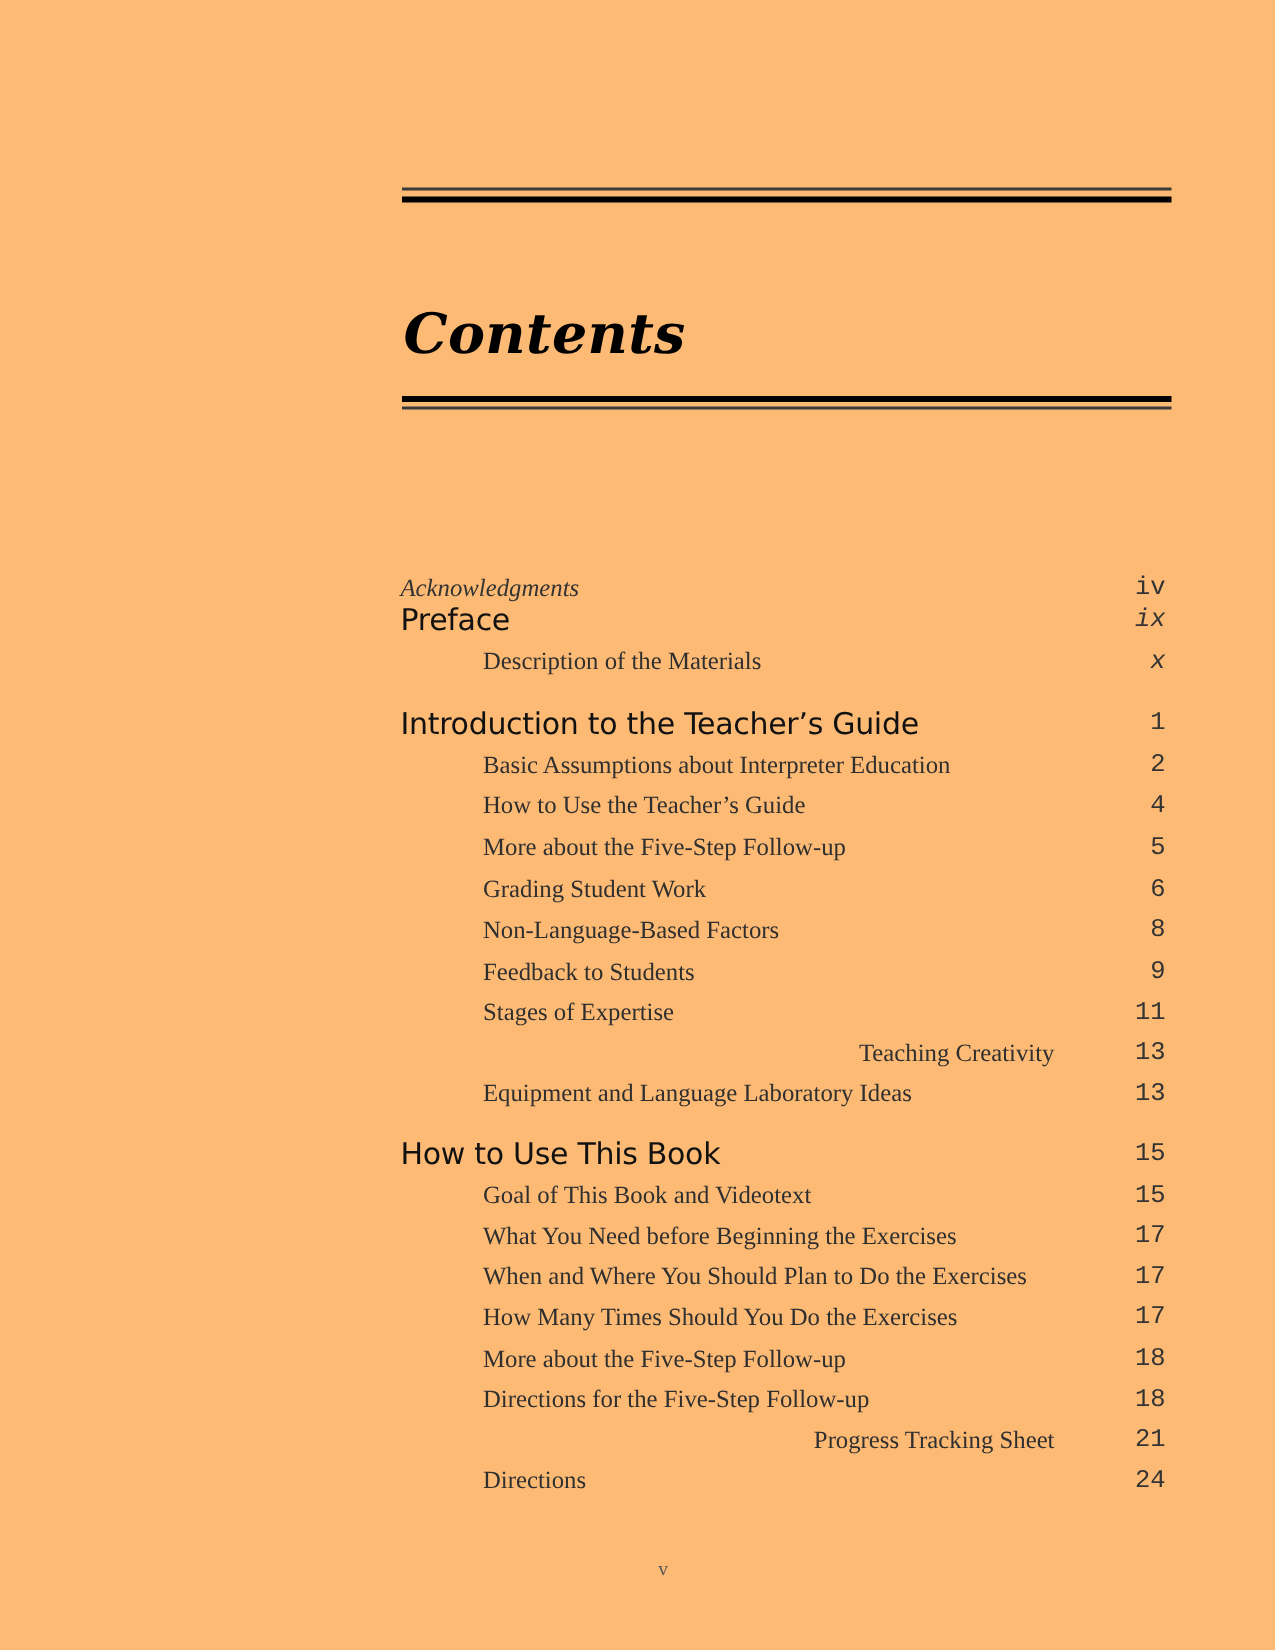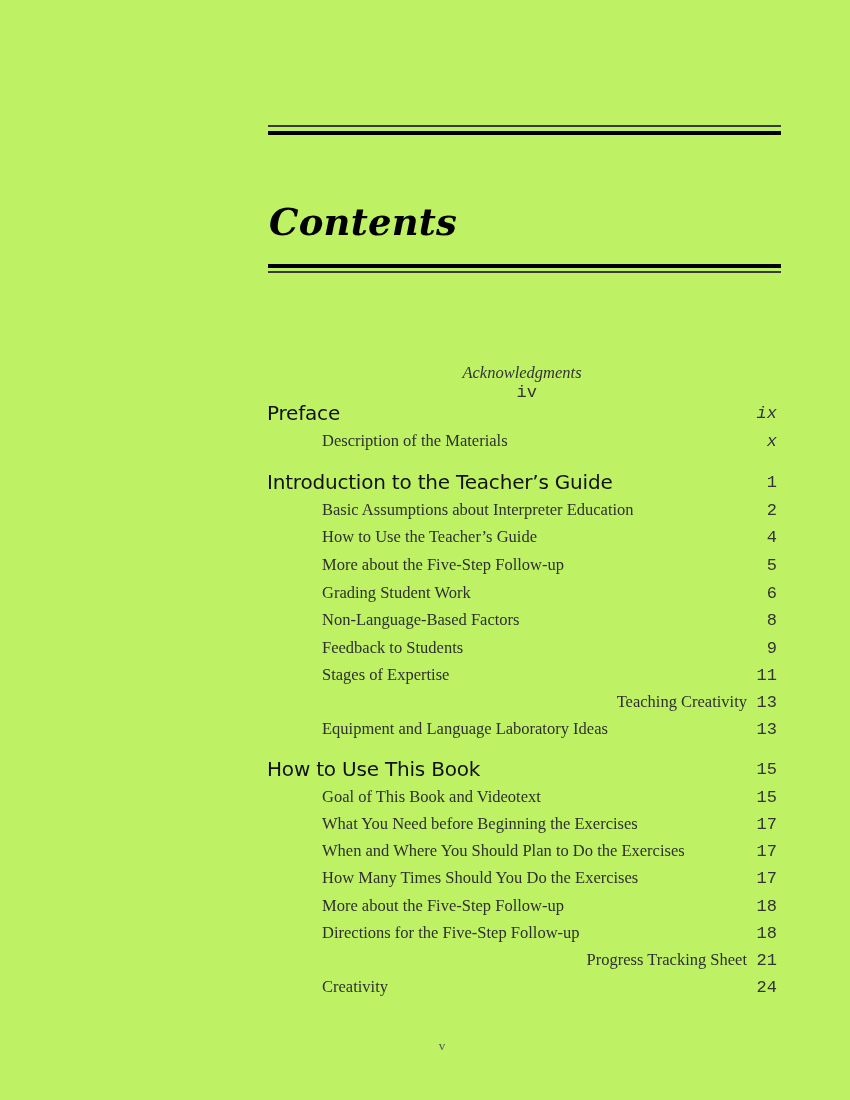--- a/index.html
+++ b/index.html
@@ -1,17 +1,17 @@
 <!DOCTYPE html>
 <html><head>
   <meta charset="utf-8">
   <style>
     html, body { margin: 0; padding: 0; background: #ffffff; }
     body { width: 850px; height: 1100px; position: relative; overflow: hidden; }
-    .page { position: absolute; left: 0; top: 0; width: 850px; height: 1100px; background: #bef264; }
+    .page { position: absolute; left: 0; top: 0; width: 850px; height: 1100px; background: #fdba74; }
 
     .rule { position: absolute; left: 268px; width: 513px; }
     .rule-thin { height: 2px; background: #3a3a3a; }
     .rule-thick { height: 4px; background: #000; }
 
     .title {
       position: absolute; left: 269px; top: 196px;
       font-family: "DejaVu Serif", "Liberation Serif", serif;
       font-style: italic; font-weight: bold;
       font-size: 37px; color: #000; letter-spacing: 0.2px;
@@ -21,21 +21,21 @@
     .toc-row {
       position: absolute; left: 267px; width: 510px;
       display: flex; justify-content: space-between; align-items: center;
       height: 24px;
     }
     .toc-row .label { white-space: nowrap; }
     .toc-row .page-num {
       font-family: Liberation Mono, monospace; font-size: 17px; color: #333;
       text-align: right; min-width: 30px;
     }
-    .toc-row.sub { left: 322px; width: 455px; }
+    .toc-row.sub { left: 322px; width: 455px; gap: 44px; }
     .toc-row.sub .label {
       font-family: "Liberation Serif", serif; font-size: 16.5px; color: #2f2f2f;
     }
     .toc-row.heading .label {
       font-family: "DejaVu Sans", "Liberation Sans", sans-serif; font-size: 20px; color: #111;
       letter-spacing: -0.2px;
     }
     .toc-row.italic-entry .label {
       font-family: "Liberation Serif", serif; font-style: italic; font-size: 16.5px; color: #333;
     }
@@ -54,21 +54,21 @@
   <div class="rule rule-thin" style="top:125px;"></div>
   <div class="rule rule-thick" style="top:131px;"></div>
 
   <h1 class="title">Contents</h1>
 
   <div class="rule rule-thick" style="top:264px;"></div>
   <div class="rule rule-thin" style="top:271px;"></div>
 
   <div>
 
-    <div class="toc-row italic-entry" style="top:363px;flex-direction:column;">
+    <div class="toc-row italic-entry" style="top:380px;">
       <span class="label">Acknowledgments</span>
       <span class="page-num">iv</span>
     </div>
 
     <div class="toc-row heading" style="top:401px;">
       <span class="label">Preface</span>
       <span class="page-num italic">ix</span>
     </div>
     <div class="toc-row sub" style="top:429px;">
       <span class="label">Description of the Materials</span>
@@ -142,20 +142,20 @@
     </div>
     <div class="toc-row sub" style="top:921px;">
       <span class="label">Directions for the Five-Step Follow-up</span>
       <span class="page-num">18</span>
     </div>
     <div class="toc-row sub" style="top:948px;justify-content:flex-end;">
       <span class="label">Progress Tracking Sheet</span>
       <span class="page-num">21</span>
     </div>
     <div class="toc-row sub" style="top:975px;">
-      <span class="label">Creativity</span>
+      <span class="label">Directions</span>
       <span class="page-num">24</span>
     </div>
 
   </div>
 
   <div class="folio">v</div>
 </div>
 
 </body></html>

